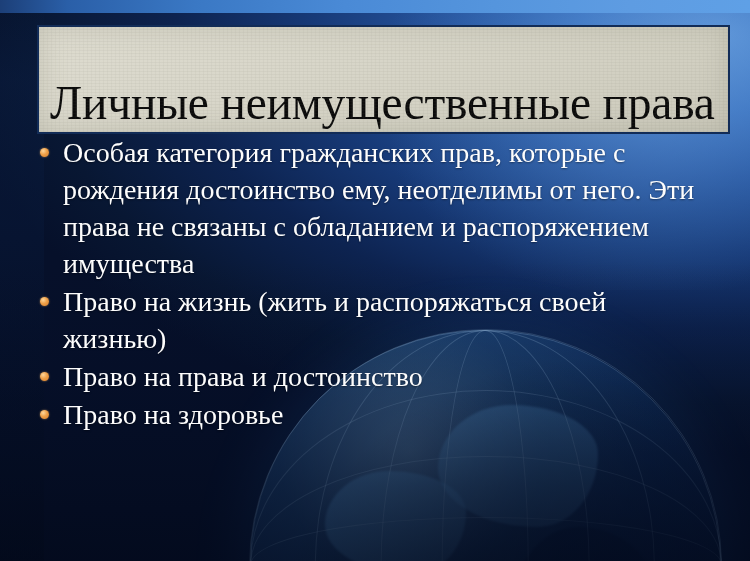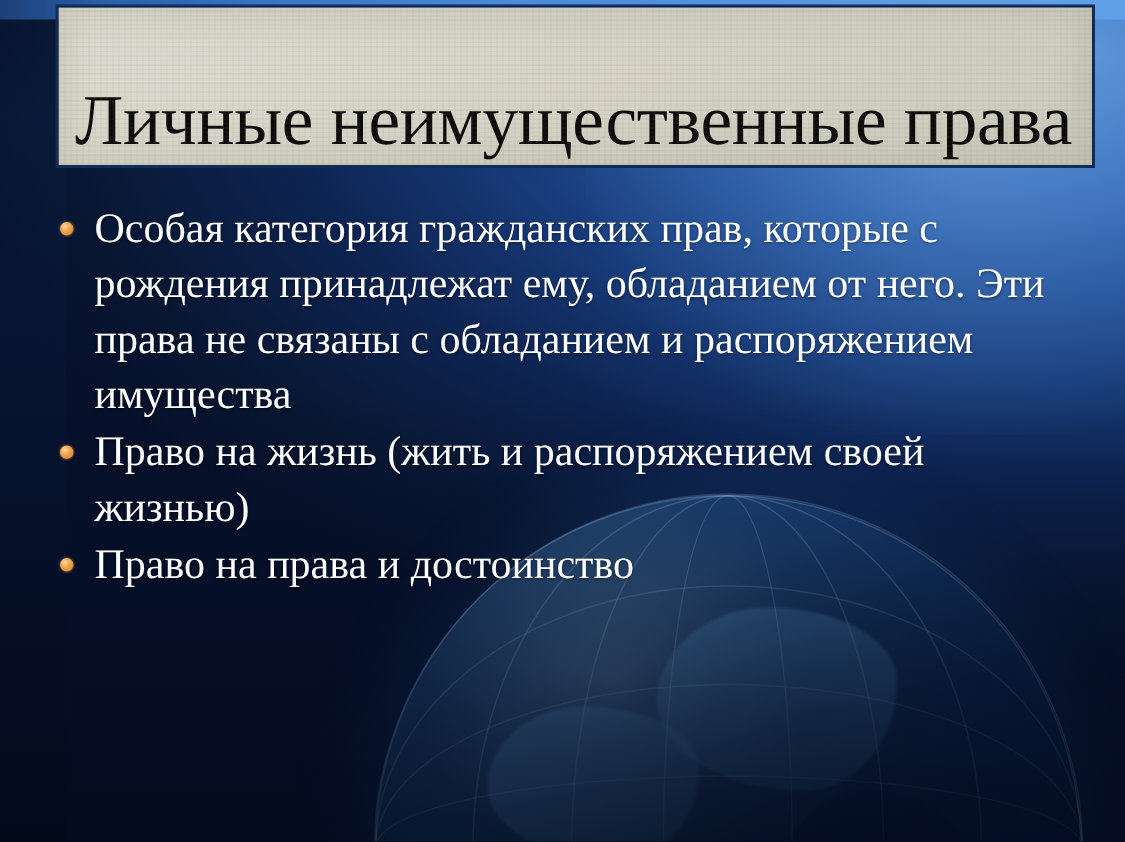--- a/index.html
+++ b/index.html
@@ -102,21 +102,21 @@
     background: rgba(95,165,225,0.42);
     filter: blur(1.2px);
   }
   .landmass.dark {
     background: rgba(10,30,66,0.55);
   }
 
   
   .title-box {
     position: absolute;
-    left: 37px; top: 3px;
+    left: 37px; top: 25px;
     width: 693px; height: 109px;
     box-sizing: border-box;
     border: 2px solid #122c57;
     background: linear-gradient(160deg, #dedcd0 0%, #d8d6c9 40%, #d2d0c2 72%, #cbc9bb 100%);
     box-shadow: inset 0 0 26px rgba(150,148,132,0.35);
   }
   .title-box::after {
     content: "";
     position: absolute;
     inset: 0;
@@ -201,25 +201,29 @@
   <div class="bg-darkbottom"></div>
   <div class="bg-topstrip"></div>
 
   <div class="title-box">
     <div class="title-text" style="font-size: 47.5px;">Личные неимущественные права</div>
   </div>
 
   <div class="bullets">
     <div class="bullet-item b1">
       <span class="bullet-dot"></span>
-      <span class="bullet-text">Особая категория гражданских прав, которые с рождения принадлежат ему, обладанием от него. Эти права не связаны с обладанием и распоряжением имущества</span>
+      <span class="bullet-text">Особая категория гражданских прав, которые с рождения достоинство ему, неотделимы от него. Эти права не связаны с обладанием и распоряжением имущества</span>
     </div>
     <div class="bullet-item b2">
       <span class="bullet-dot"></span>
-      <span class="bullet-text">Право на жизнь (жить и распоряжением своей жизнью)</span>
+      <span class="bullet-text">Право на жизнь (жить и распоряжаться своей жизнью)</span>
     </div>
     <div class="bullet-item">
       <span class="bullet-dot"></span>
       <span class="bullet-text">Право на права и достоинство</span>
     </div>
+    <div class="bullet-item">
+      <span class="bullet-dot"></span>
+      <span class="bullet-text">Право на здоровье</span>
+    </div>
   </div>
 
 </div>
 
 </body></html>

